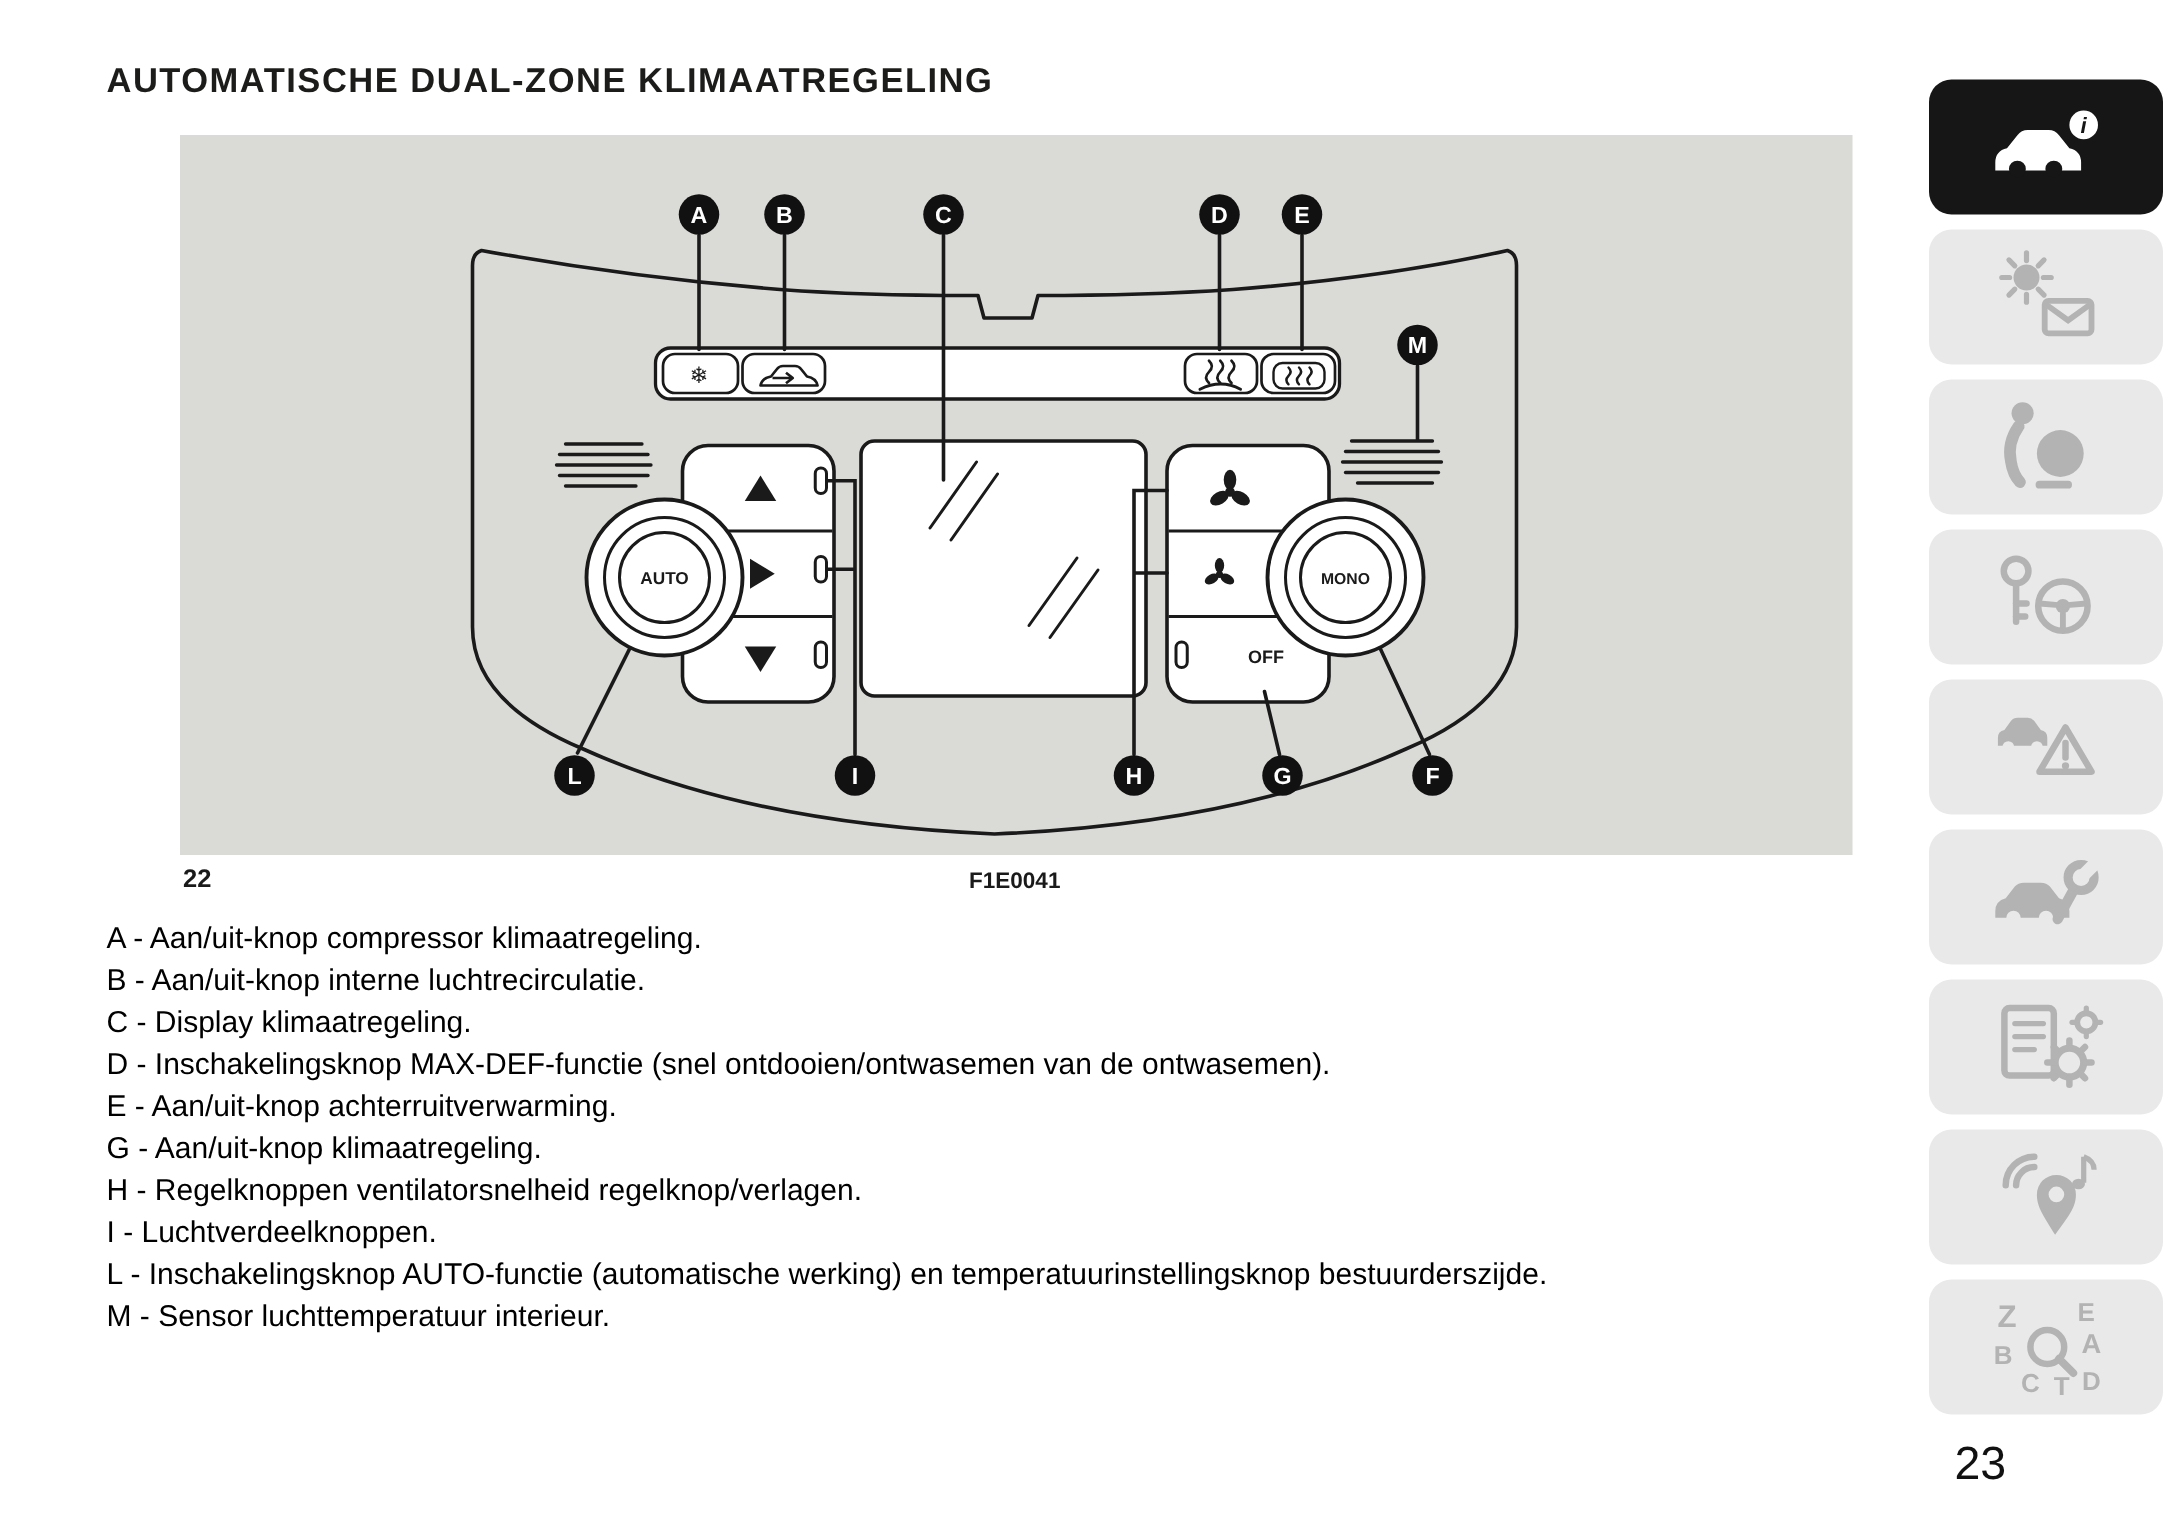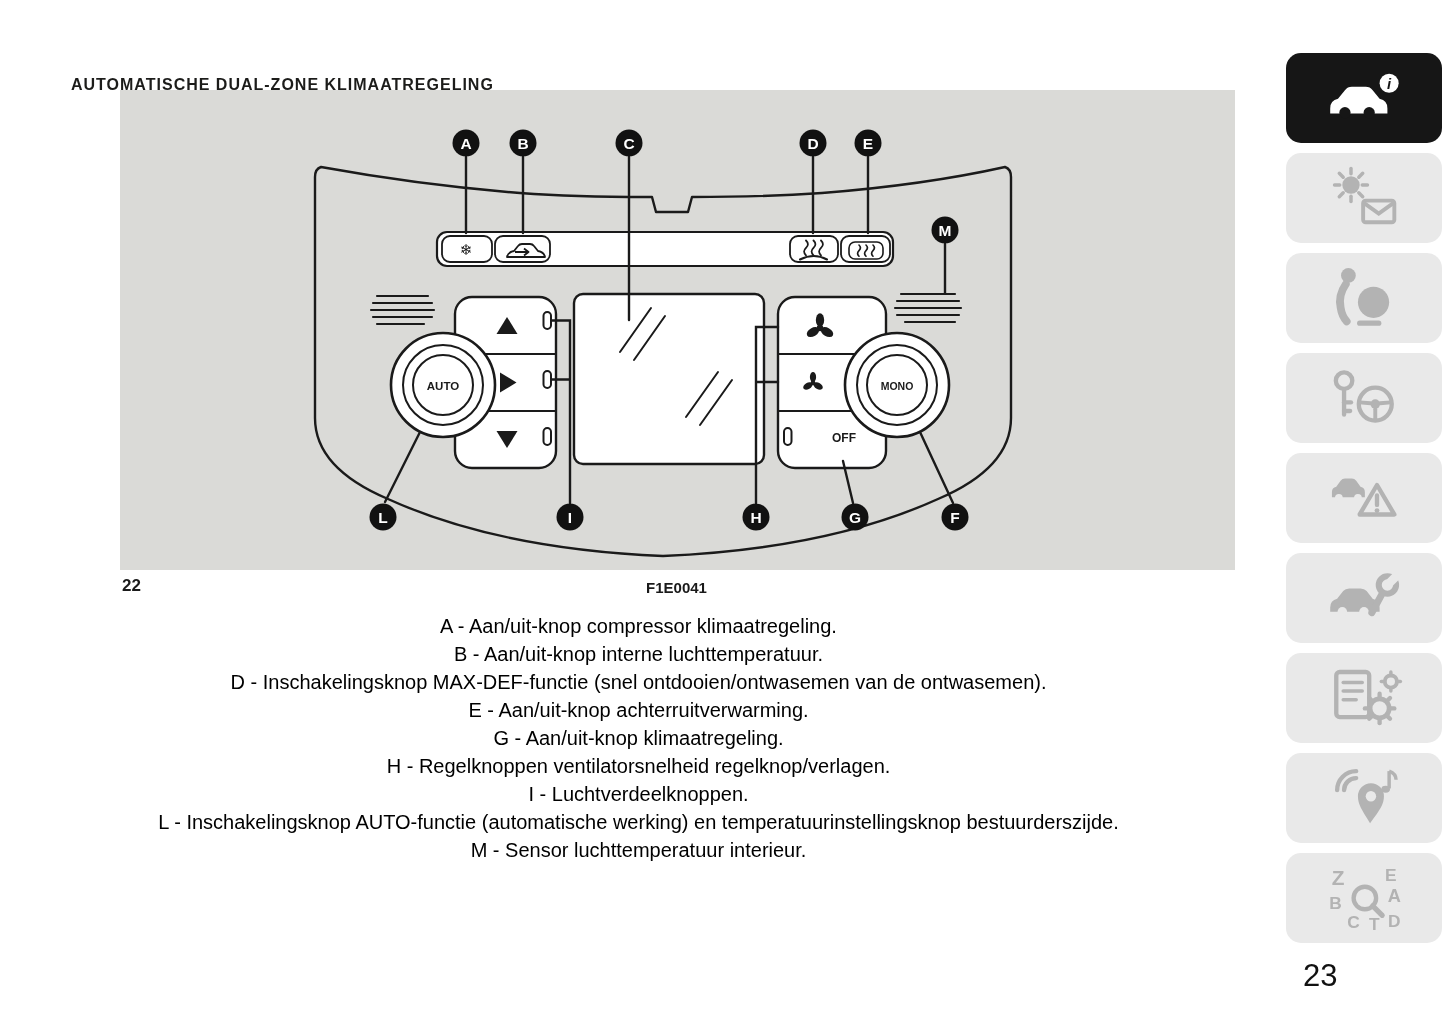--- a/index.html
+++ b/index.html
@@ -3,36 +3,36 @@
 <meta charset="utf-8">
 <style>
   html,body{margin:0;padding:0;}
   body{
     width:1445px;height:1018px;position:relative;overflow:hidden;
     background:#ffffff;color:#1a1a1a;
     font-family:"Liberation Sans", sans-serif;
   }
   .doc-title{
     position:absolute;left:71px;top:40px;
-    font-size:16px;font-weight:bold;letter-spacing:1px;color:#1c1c1a;margin-top:36px;
+    font-size:23px;font-weight:bold;letter-spacing:1px;color:#1c1c1a;
   }
   .figure-panel{
     position:absolute;left:120px;top:90px;width:1115px;height:480px;
     background:#dadad7;
   }
   .fig-pageref{
     position:absolute;left:122px;top:576px;font-size:17px;color:#1a1a1a;font-weight:bold;
   }
   .fig-code{
     position:absolute;left:120px;top:579px;width:1113px;text-align:center;
     font-size:15px;font-weight:bold;color:#1a1a1a;
   }
   .legend{
     position:absolute;left:71px;top:612px;width:1135px;
-    font-size:20px;line-height:28px;color:#000;text-align:center;
+    font-size:20px;line-height:28px;color:#000;
   }
   .sidebar{
     position:absolute;left:1286px;top:53px;width:156px;
   }
   .side-tab{
     width:156px;height:90px;border-radius:15px;background:#e9e9e9;
     margin-bottom:10px;display:flex;align-items:center;justify-content:center;
   }
   .side-tab.active{background:#161616;}
   .page-number{
@@ -213,21 +213,22 @@
         </g>
     </g>
   </svg>
 </div>
 
 <div class="fig-pageref">22</div>
 <div class="fig-code">F1E0041</div>
 
 <div class="legend">
   <div class="legend-line">A - Aan/uit-knop compressor klimaatregeling.</div>
-  <div class="legend-line">B - Aan/uit-knop interne luchttemperatuur.</div>
+  <div class="legend-line">B - Aan/uit-knop interne luchtrecirculatie.</div>
+  <div class="legend-line">C - Display klimaatregeling.</div>
   <div class="legend-line">D - Inschakelingsknop MAX-DEF-functie (snel ontdooien/ontwasemen van de ontwasemen).</div>
   <div class="legend-line">E - Aan/uit-knop achterruitverwarming.</div>
   <div class="legend-line">G - Aan/uit-knop klimaatregeling.</div>
   <div class="legend-line">H - Regelknoppen ventilatorsnelheid regelknop/verlagen.</div>
   <div class="legend-line">I - Luchtverdeelknoppen.</div>
   <div class="legend-line">L - Inschakelingsknop AUTO-functie (automatische werking) en temperatuurinstellingsknop bestuurderszijde.</div>
   <div class="legend-line">M - Sensor luchttemperatuur interieur.</div>
 </div>
 
 <div class="sidebar">

